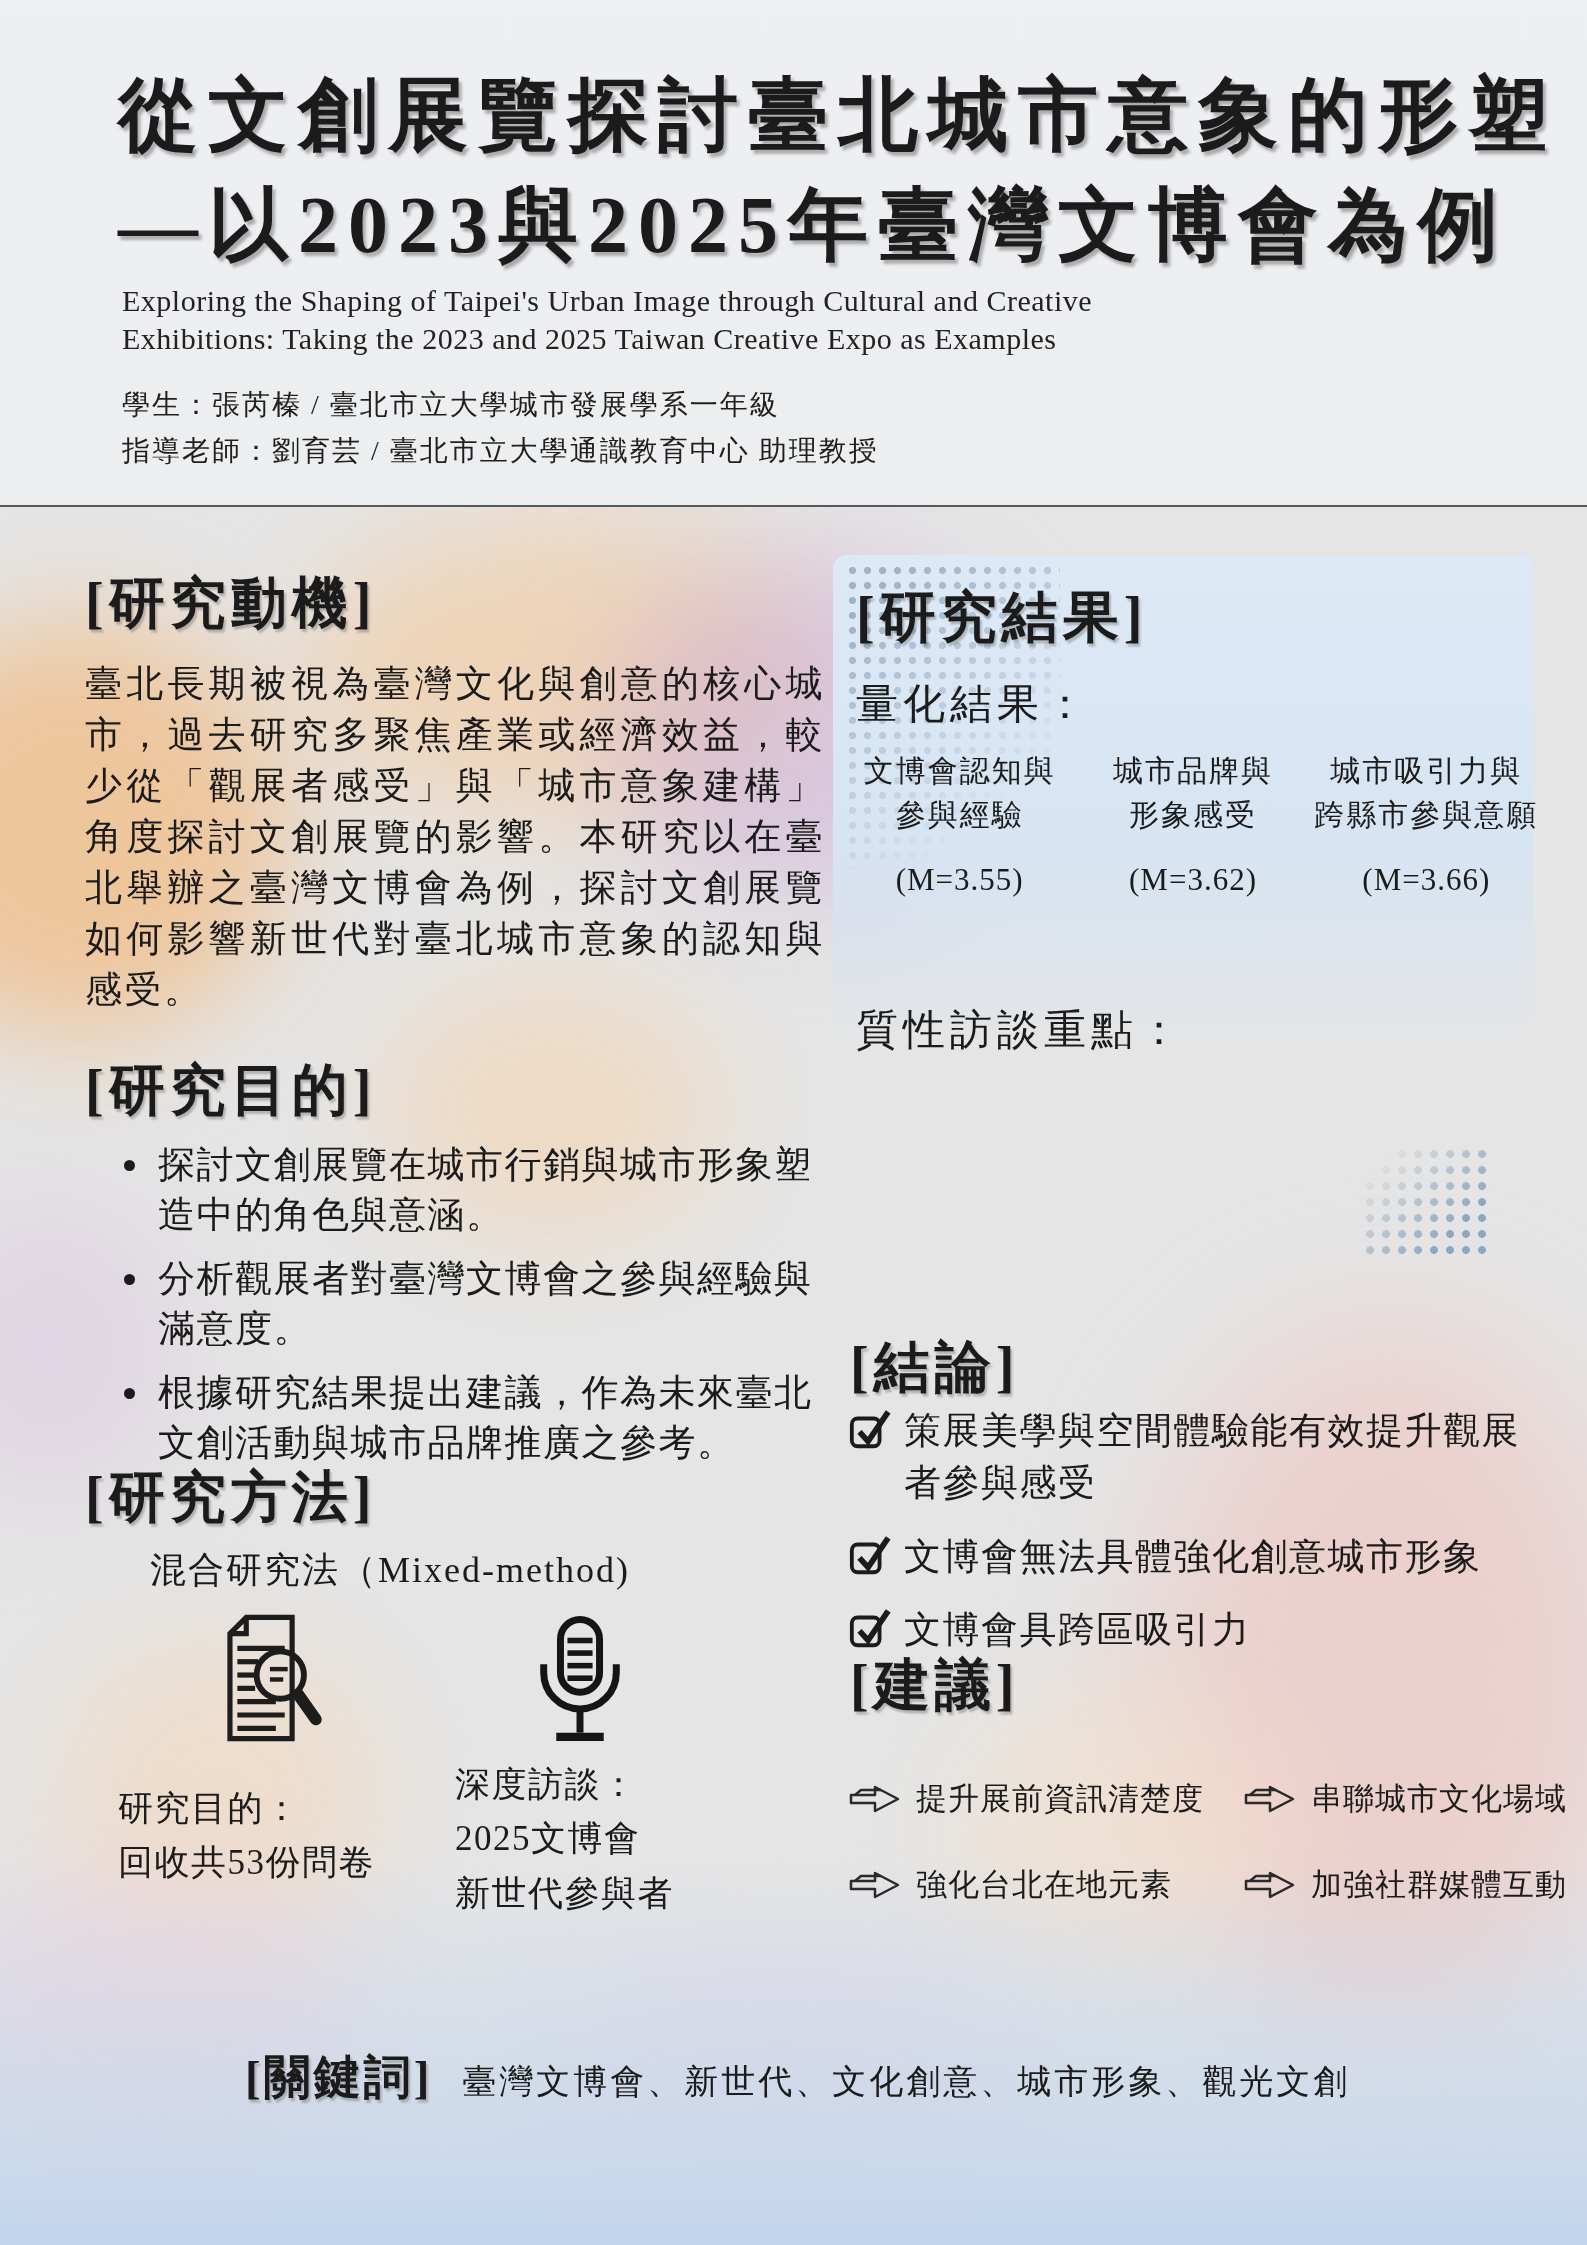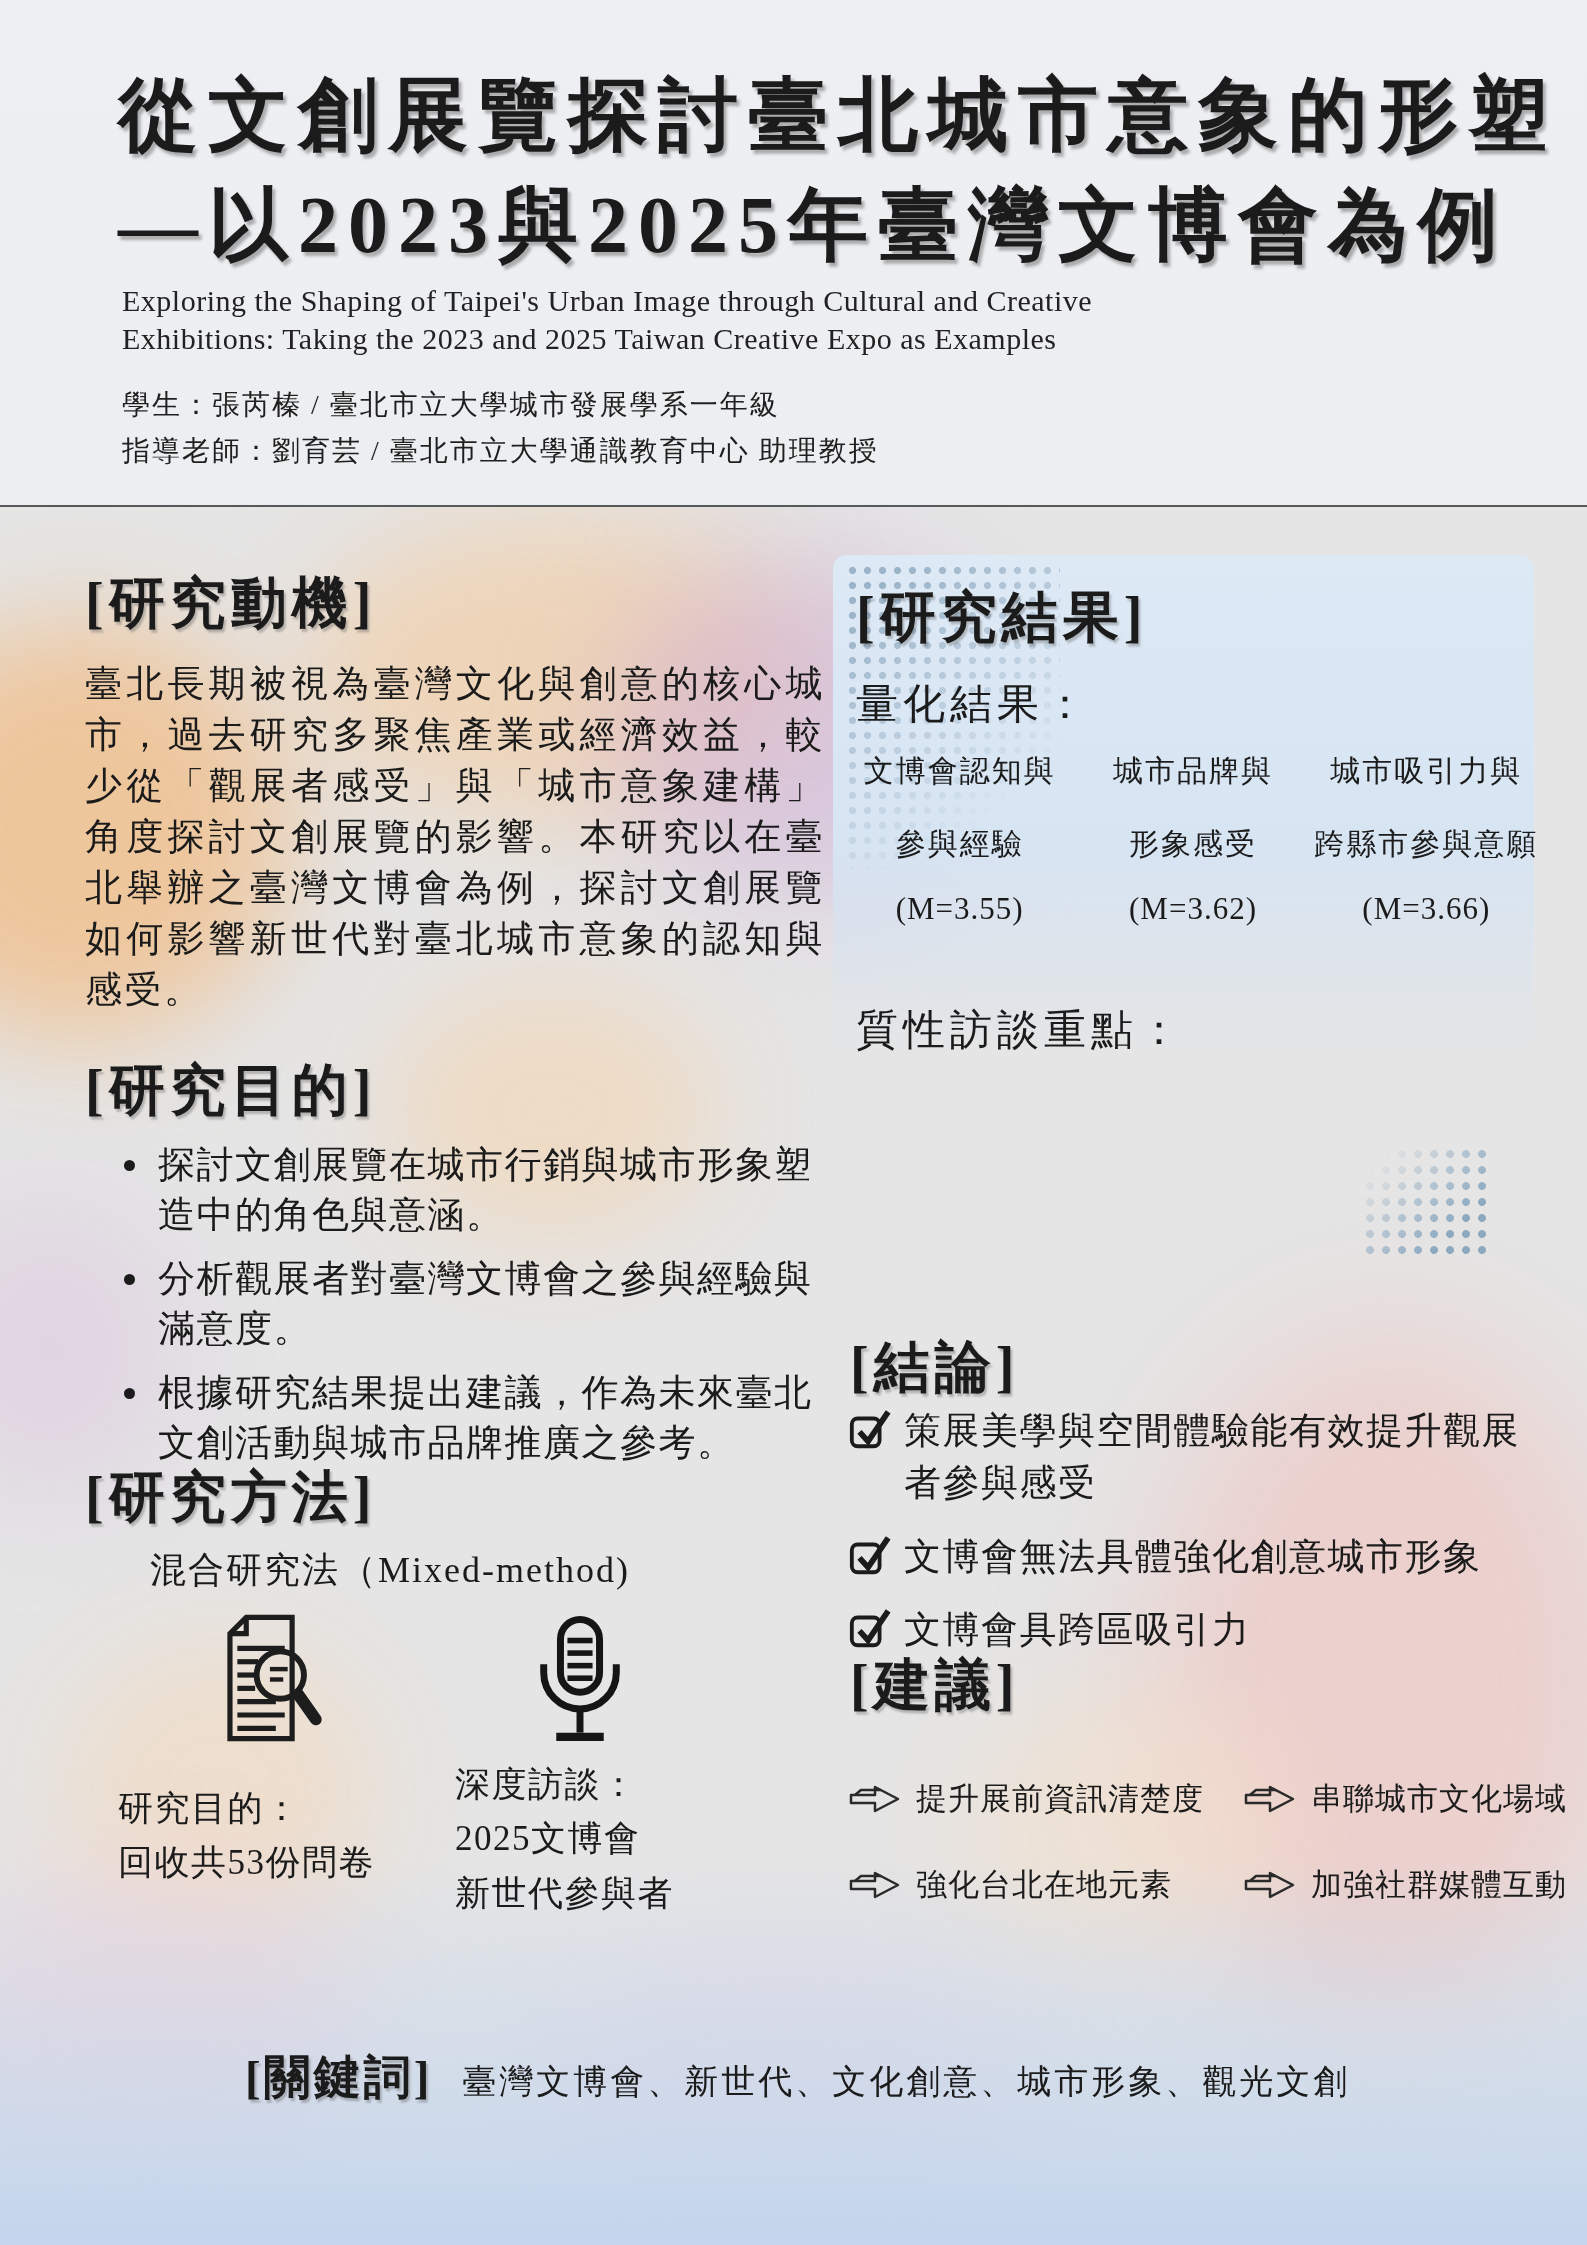--- a/index.html
+++ b/index.html
@@ -79,21 +79,21 @@
     position:absolute; left:1362px; top:1146px; width:130px; height:115px;
     background-image:radial-gradient(circle, #8da9c0 3.6px, rgba(141,169,192,0) 4.2px);
     background-size:16px 16px;
     -webkit-mask-image:linear-gradient(315deg,#000 28%, rgba(0,0,0,0) 88%);
     mask-image:linear-gradient(315deg,#000 28%, rgba(0,0,0,0) 88%);
   }
   .quant-label { position:absolute; left:856px; top:676px; font-size:42px; letter-spacing:5px; white-space:nowrap; }
   .metrics { position:absolute; left:843px; top:756px; width:700px; display:flex; }
   .metric { flex:1; text-align:center; }
   .metric .lab { display:block; font-size:30px; letter-spacing:2px; line-height:1.0;text-align:center; }
-  .metric .lab2 { margin-top:43px; }
+  .metric .lab2 { margin-top:14px; }
   .metric .val { display:block; margin-top:32px; font-size:31px; letter-spacing:1px; }
   .qual-label { position:absolute; left:856px; top:1002px; font-size:42px; letter-spacing:5px; white-space:nowrap; }
   .qual-list { position:absolute; left:915px; top:1086px; width:640px; }
   .qual-item {
     position:relative; padding-left:36px; margin-bottom:32px;
     font-size:38px; letter-spacing:1.5px; white-space:nowrap;
   }
   .qual-item::before {
     content:""; position:absolute; left:4px; top:22px; width:10px; height:10px;
     border-radius:50%; background:#1b1b1b;

